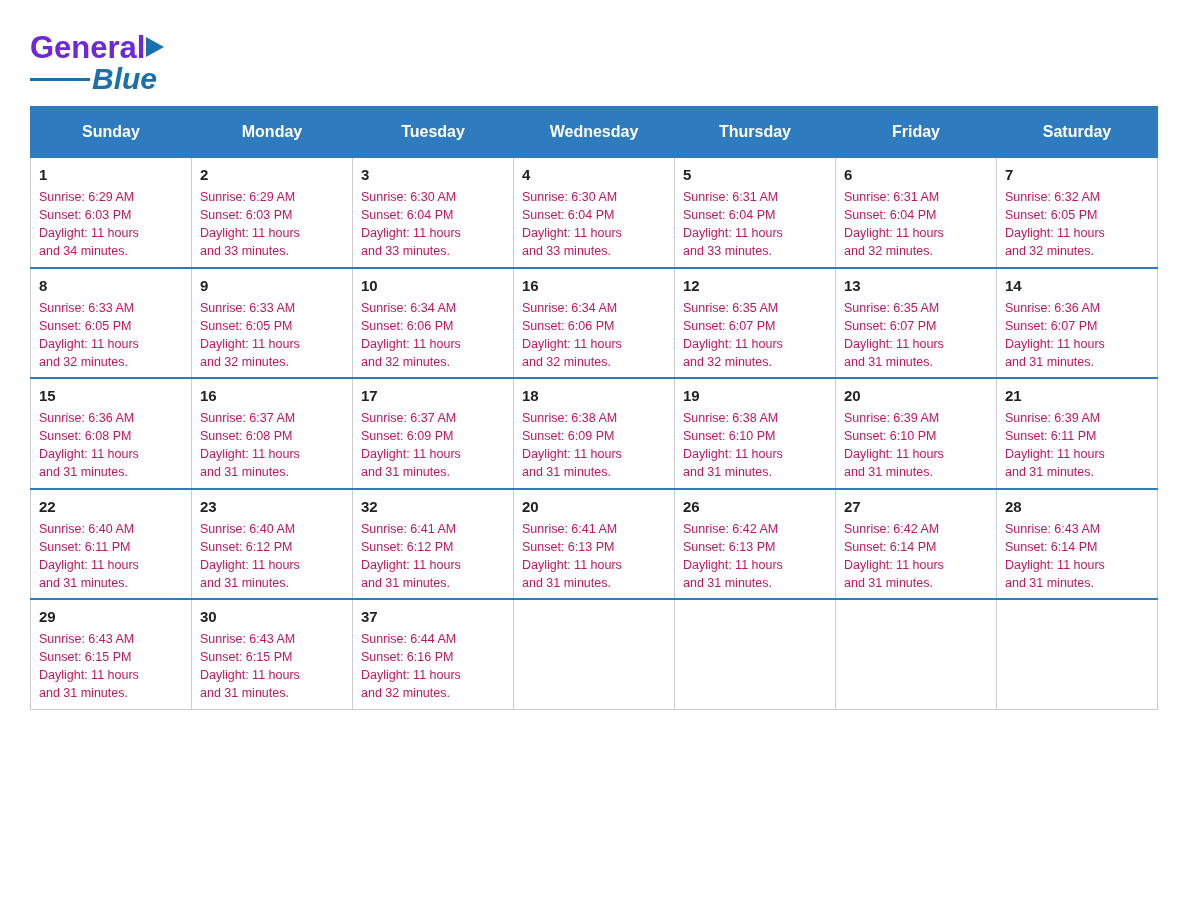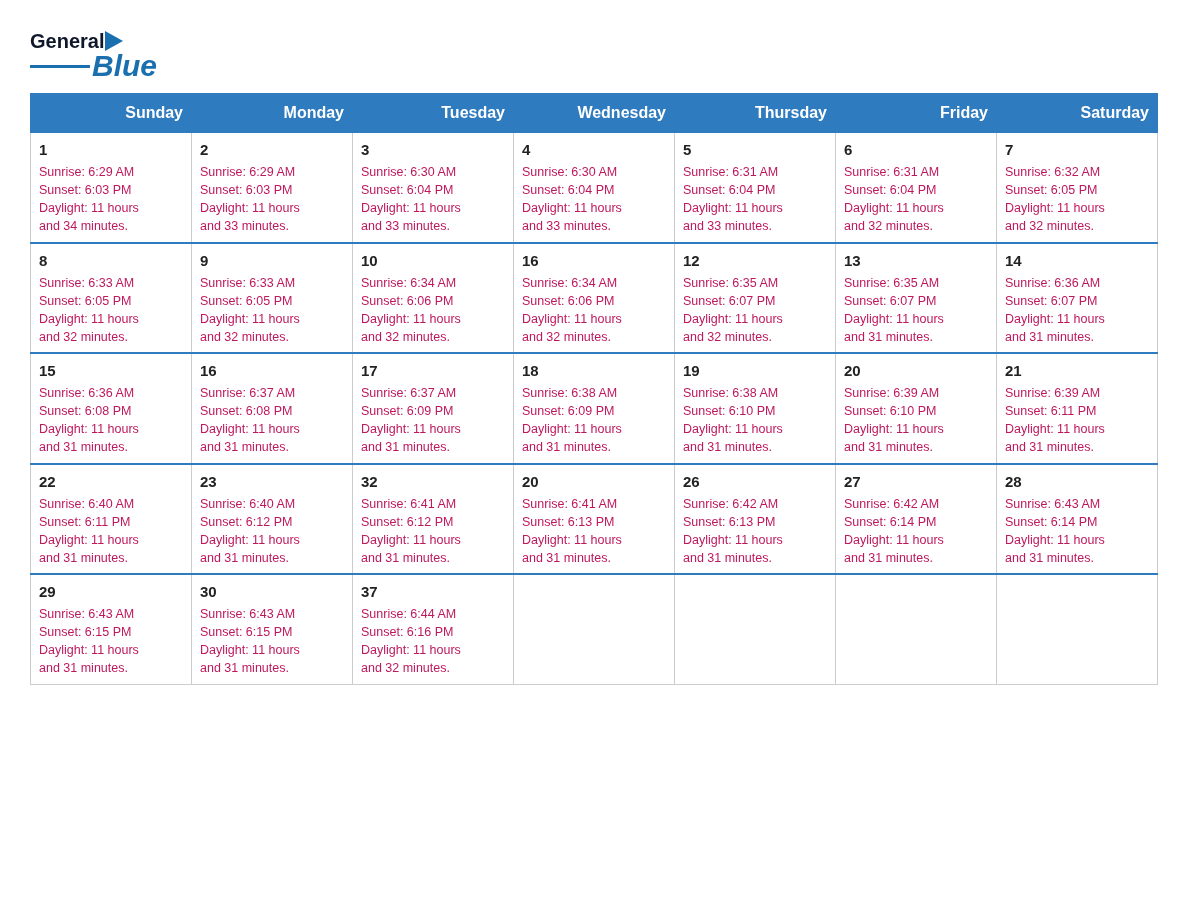--- a/index.html
+++ b/index.html
@@ -39,22 +39,22 @@
     .calendar-table {
       width: 100%;
       border-collapse: collapse;
       margin-top: 10px;
     }
     .calendar-table th {
       background-color: #2e7bbf;
       color: #fff;
       font-size: 16px;
       font-weight: bold;
-      padding: 10px 8px;
-      text-align: right;
+      padding: 16px 8px;
+      text-align: center;
       border: 1px solid #2e7bbf;
     }
     .calendar-table td {
       border: 1px solid #ccc;
       vertical-align: top;
       padding: 6px 8px;
       width: 14.28%;
       min-height: 90px;
       font-size: 13px;
       color: #333;
@@ -78,21 +78,21 @@
     .row-separator {
       border-top: 2px solid #2e7bbf;
     }
   </style>
 </head>
 <body>
 
 <div class="header">
   <div class="logo">
     <div style="display:flex; align-items:center;">
-      <span style="font-size:20px; font-weight:bold; color:#0f172a;">General</span>
+      <span style="font-size:31px; font-weight:bold; color:#6d28d9;">General</span>
       <svg width="22" height="22" viewBox="0 0 22 22" style="margin-left:1px;">
         <polygon points="0,0 18,10 0,20" fill="#1a6faf"></polygon>
       </svg>
     </div>
     <div style="display:flex; align-items:center; margin-top:-4px;">
       <div style="width:60px; height:3px; background:#1a6faf;"></div>
       <span style="font-size:30px; font-weight:bold; color:#1a6faf; margin-left:2px;font-style:italic;">Blue</span>
     </div>
   </div>
   <div class="title-area">

